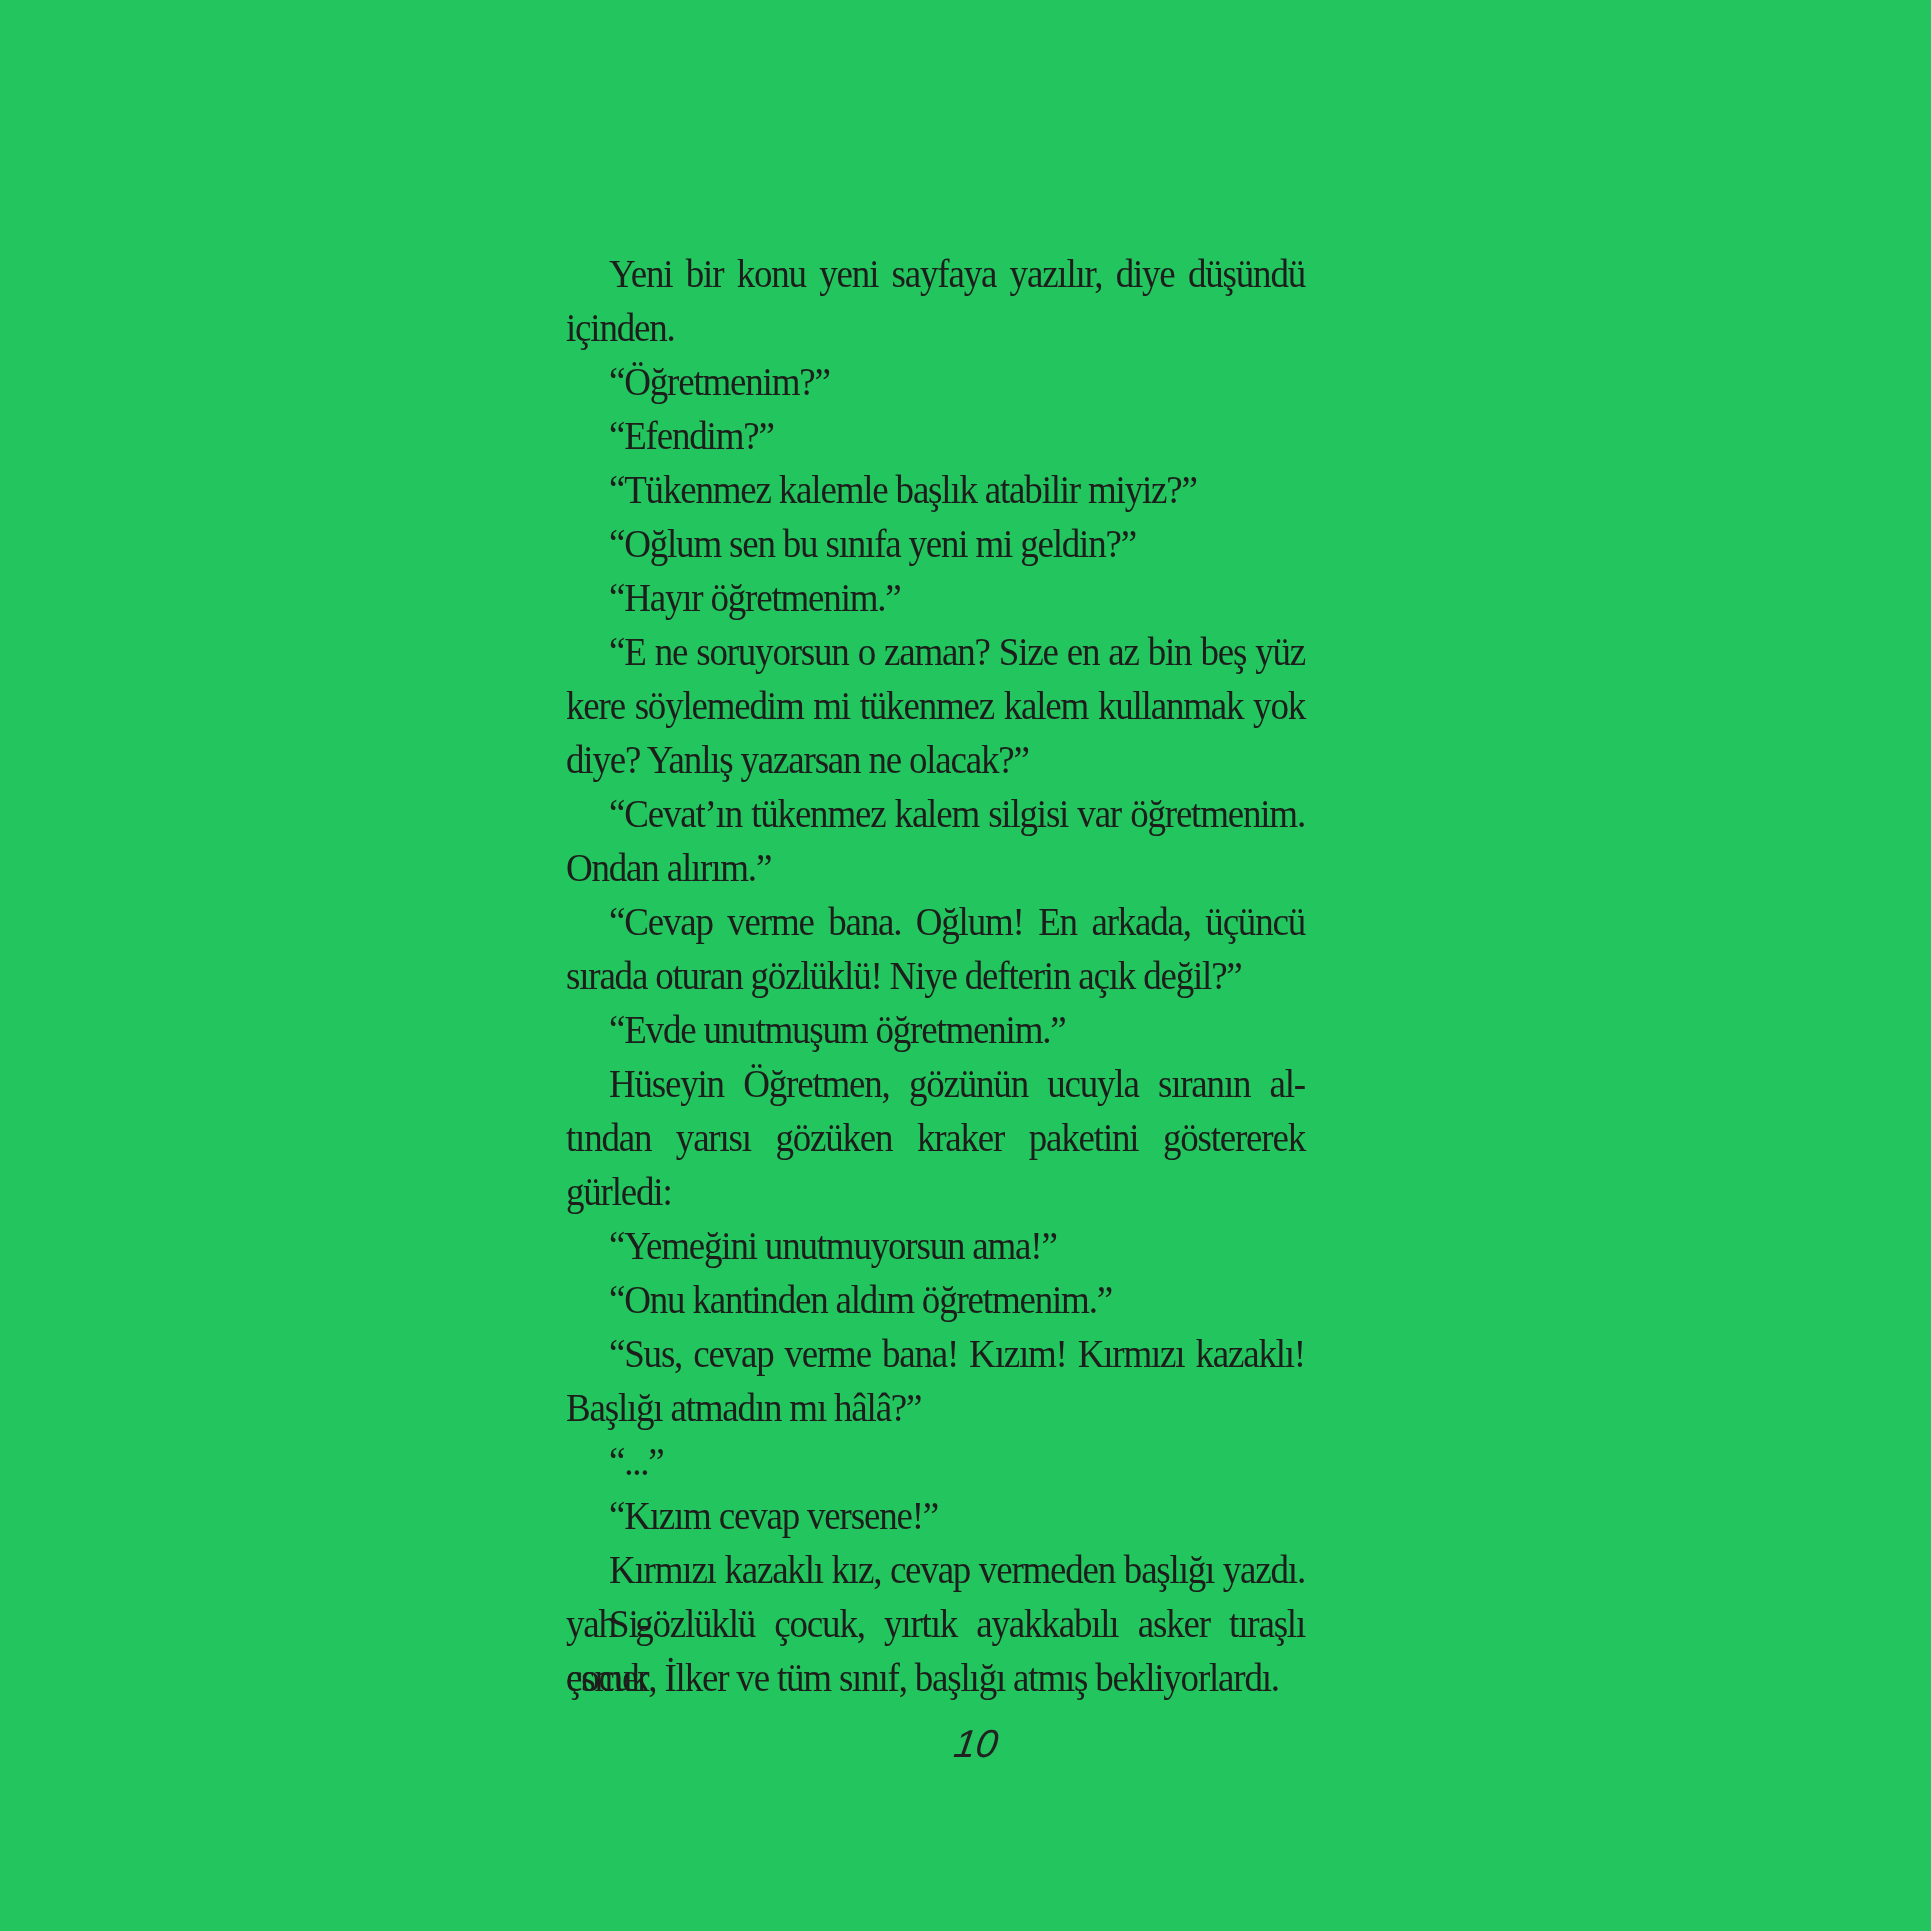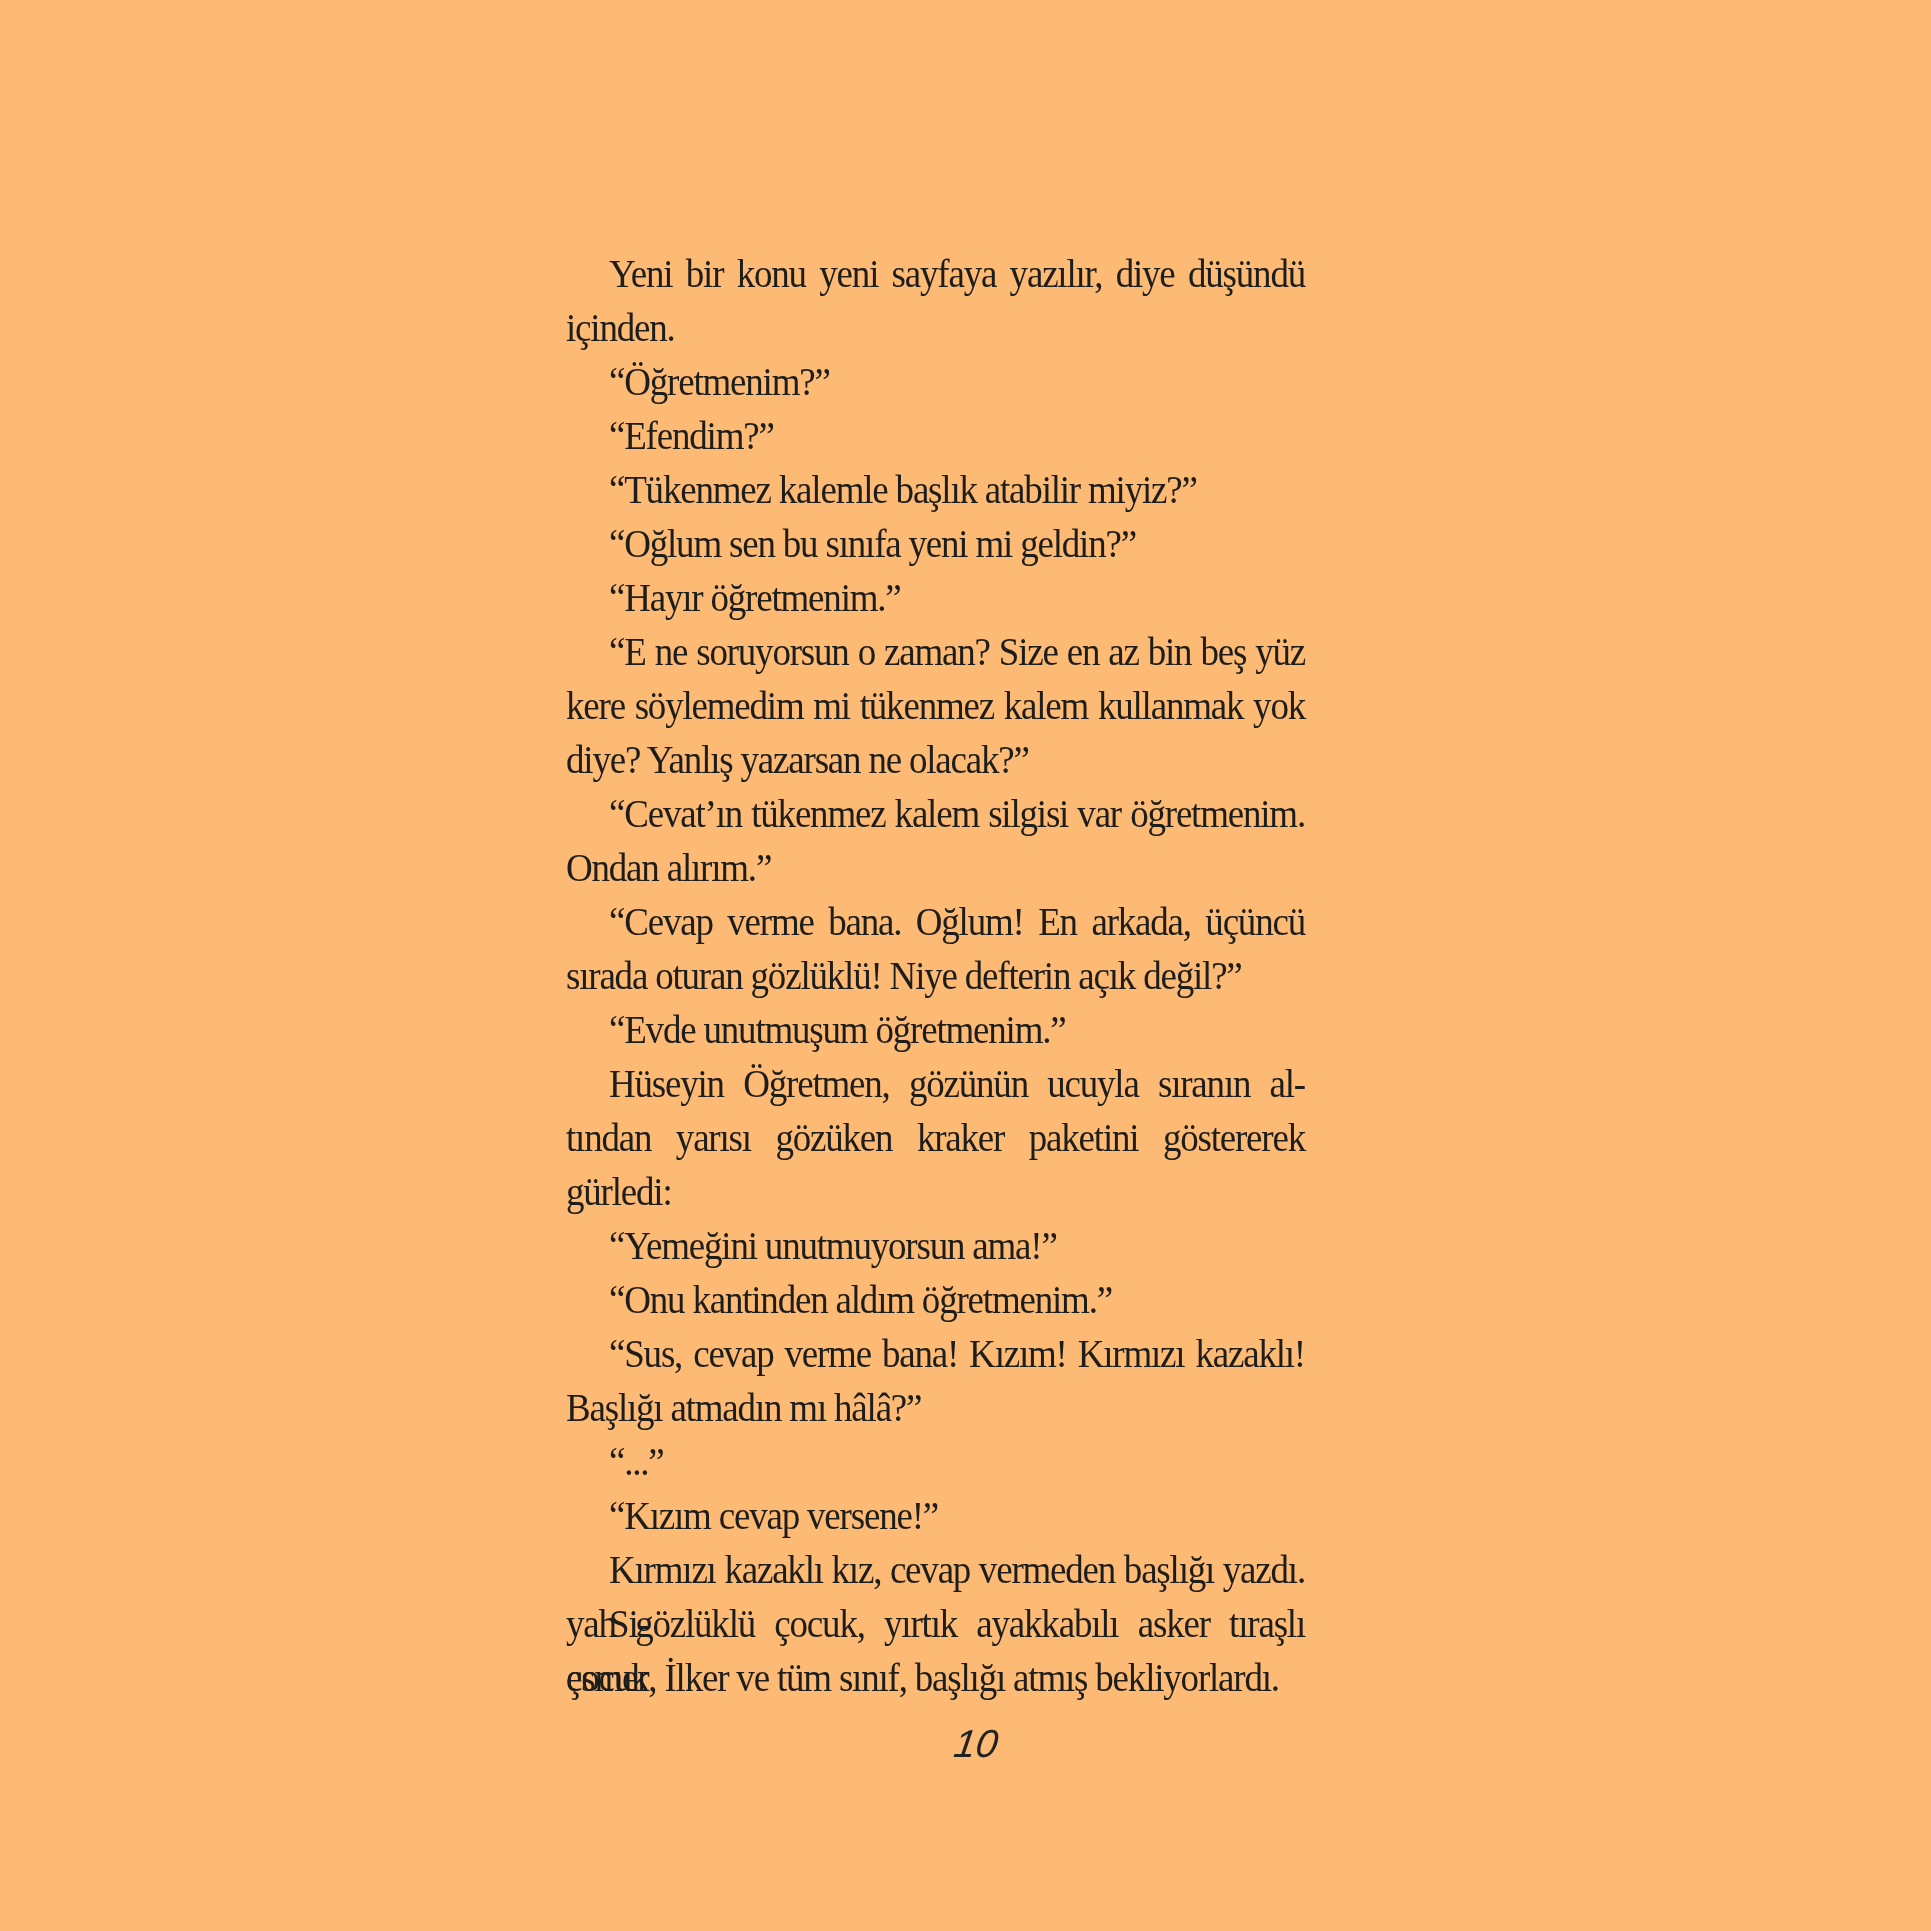--- a/index.html
+++ b/index.html
@@ -9,21 +9,21 @@
   }
   body {
     width: 1931px;
     height: 1931px;
     font-family: "Liberation Serif", serif;
   }
   .page {
     position: relative;
     width: 1931px;
     height: 1931px;
-    background: #fdba74;
+    background: #22c55e;
     overflow: hidden;
   }
   .text-block {
     position: absolute;
     left: 566px;
     top: 247px;
     width: 739px;
     color: #1d1d1b;
     font-size: 37px;
     letter-spacing: -1.2px;

